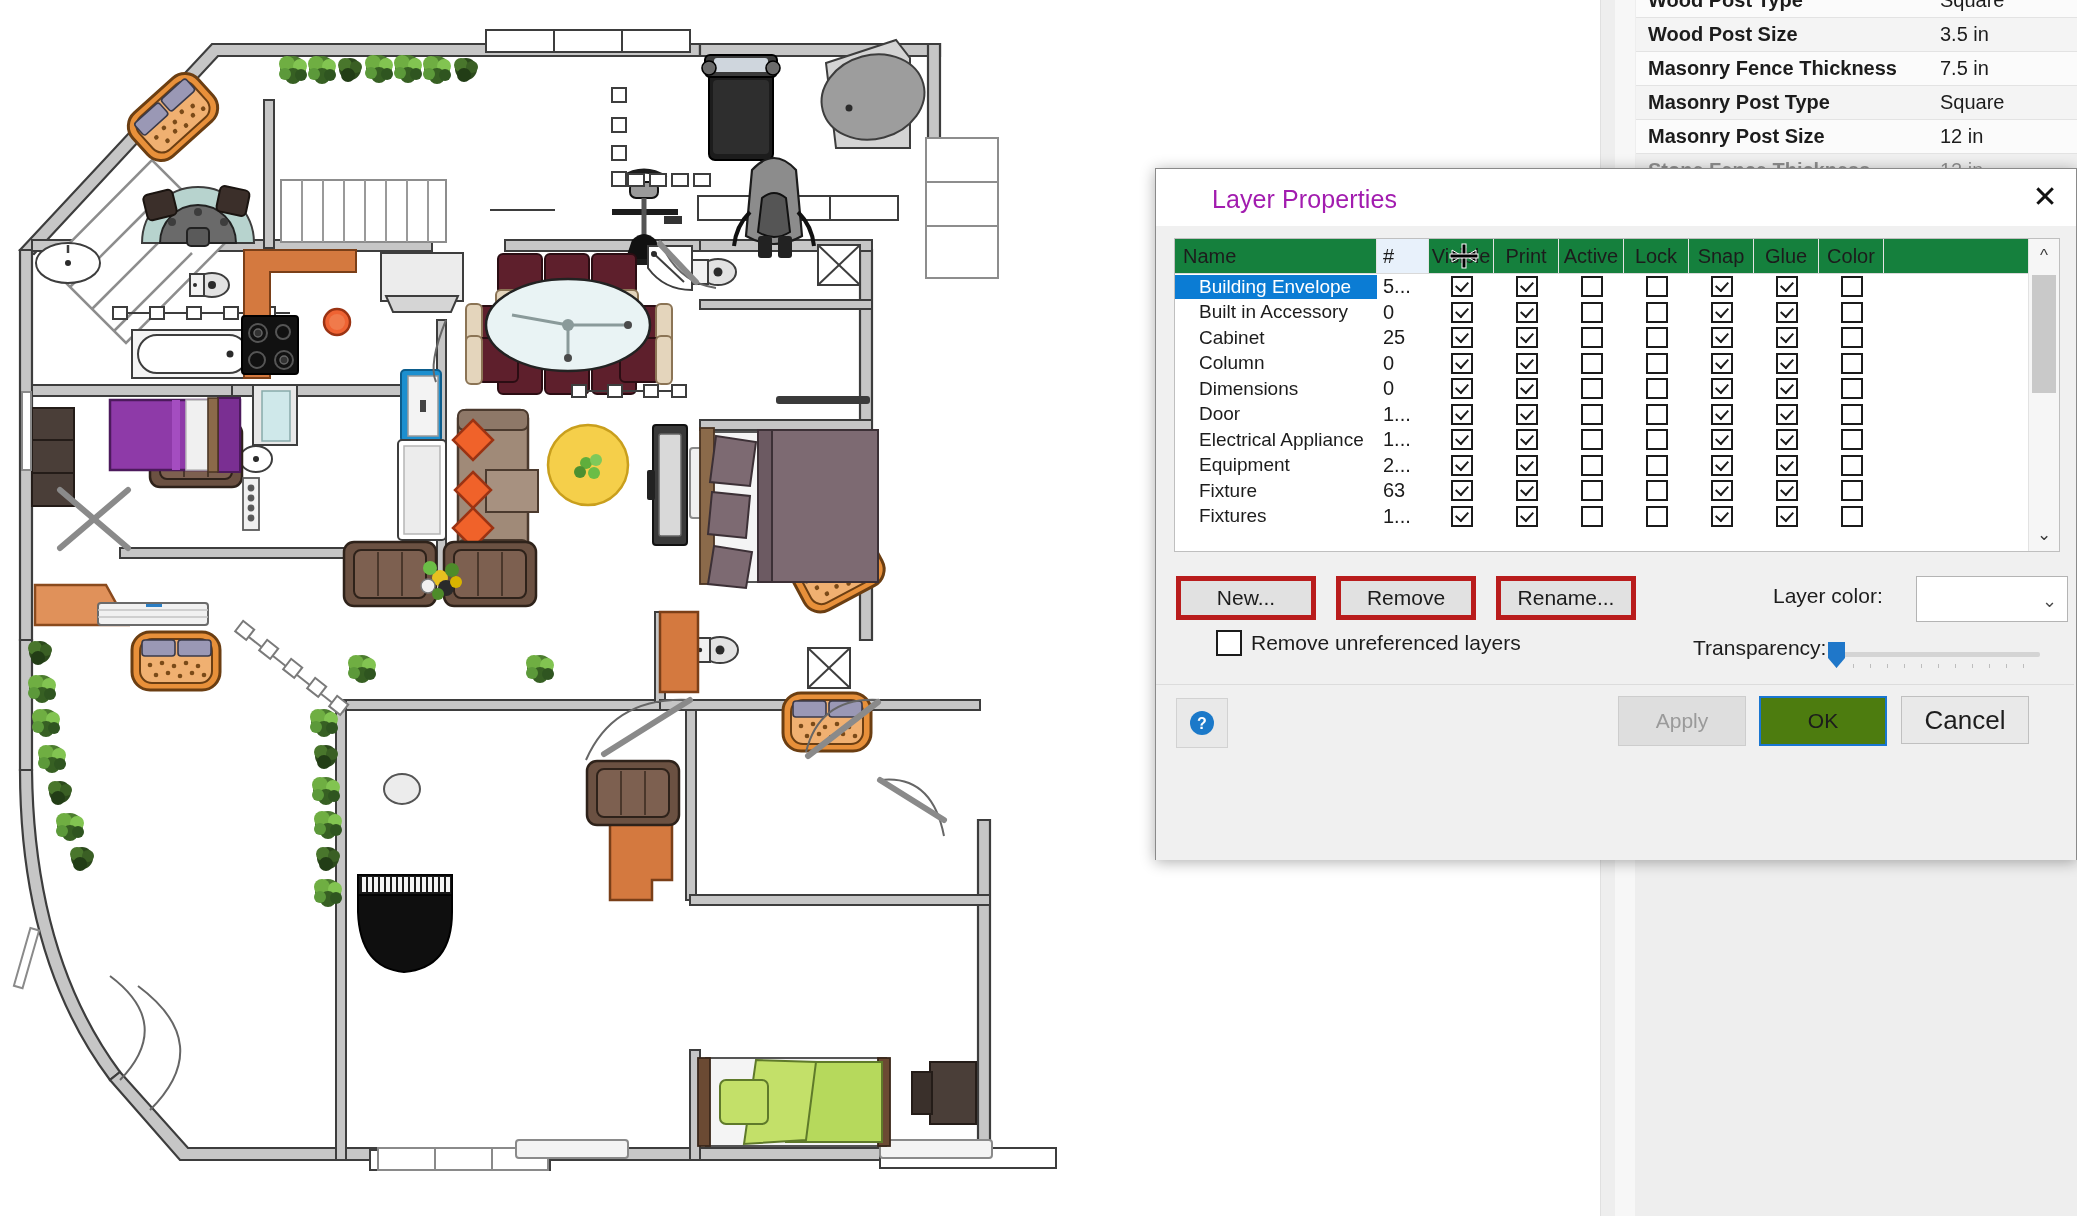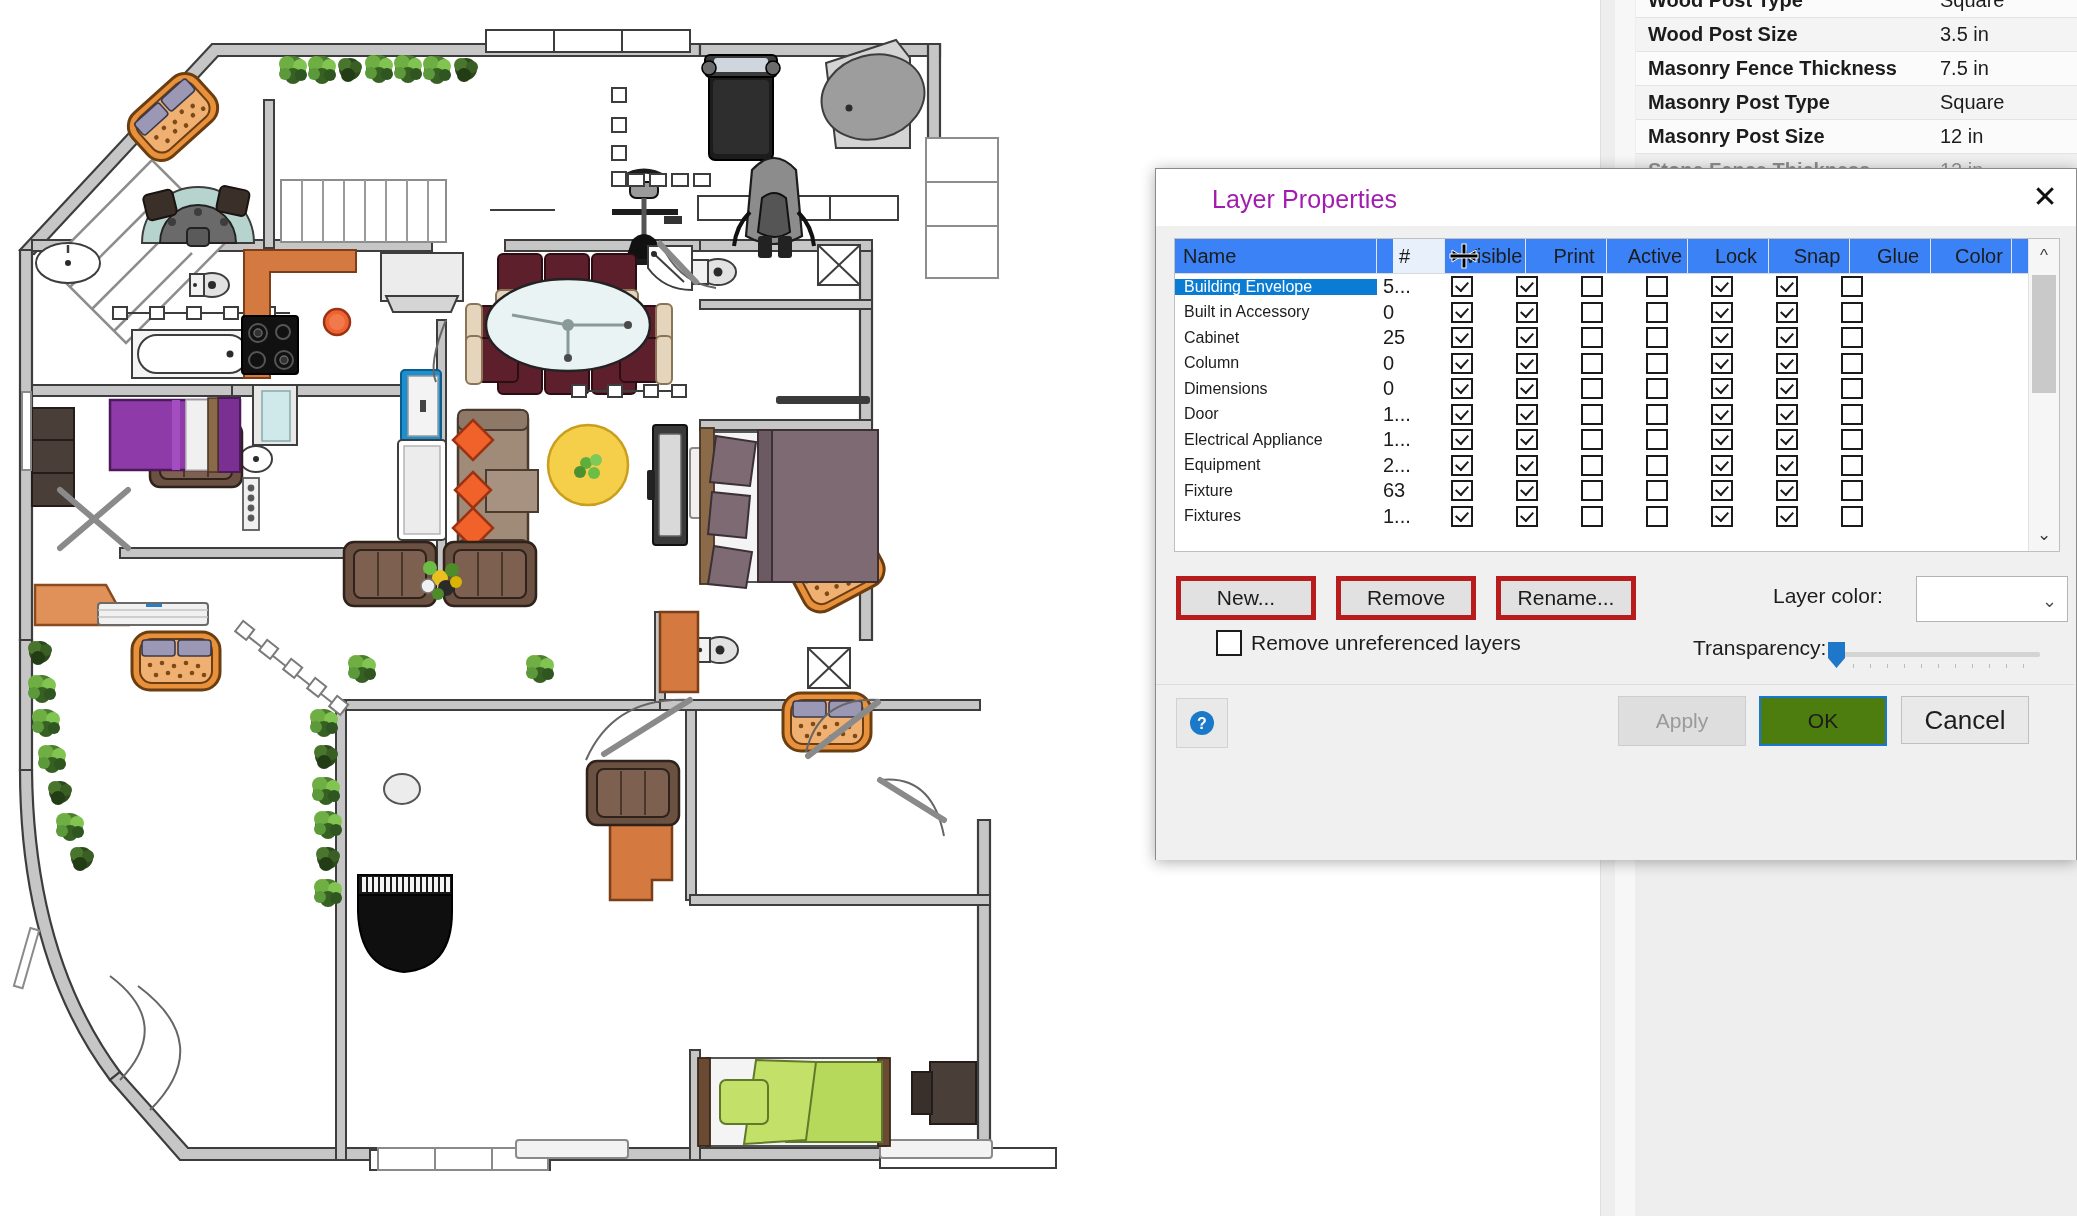--- a/index.html
+++ b/index.html
@@ -68,44 +68,43 @@
   }
 
   #dialog-body{padding:0;position:relative;height:634px;background:#f0f0f0;}
 
   
   #layer-list-box{
     position:absolute;left:18px;top:12px;width:884px;height:312px;
     background:#fff;border:1px solid #bfbfbf;overflow:hidden;
   }
   #layer-header{
-    display:flex;height:34px;border-bottom:1px solid #d9d9d9;background:#3b82f6;
+    display:flex;height:34px;border-bottom:1px solid #d9d9d9;background:#15803d;
     position:relative;
-    gap:16px;
   }
   .hcell{
     font-size:20px;color:#1c1c1c;display:flex;align-items:center;
     border-right:1px solid #e4e4e4;padding-left:8px;box-sizing:border-box;
     height:34px;
   }
   .hcell.name{flex:0 0 202px;}
   .hcell.num{flex:0 0 52px;background:#e8f1fb;padding-left:6px;}
   .hcell.chk{flex:0 0 65px;justify-content:center;padding-left:0;}
   .hcell.scroll{flex:1;justify-content:center;border-right:none;}
 
   #resize-cursor{
     position:absolute;left:272px;top:2px;width:34px;height:30px;pointer-events:none;
   }
 
   #layer-rows{height:278px;overflow:hidden;position:relative;}
   .lrow{display:flex;height:25.5px;align-items:center;}
   .lrow .c-name{
-    flex:0 0 202px;font-size:16px;color:#1c1c1c;padding-left:9px;
+    flex:0 0 202px;font-size:19px;color:#1c1c1c;padding-left:24px;
     box-sizing:border-box;white-space:nowrap;overflow:hidden;
-    display:flex;align-items:center;height:16px;
+    display:flex;align-items:center;height:24px;
   }
   .lrow.sel .c-name{background:#0b7cd4;color:#fff;}
   .lrow .c-num{
     flex:0 0 52px;font-size:20px;color:#1c1c1c;text-align:left;padding-left:6px;
     box-sizing:border-box;
   }
   .lrow .c-chk{
     flex:0 0 65px;display:flex;align-items:center;justify-content:center;
   }
   .cbox{

